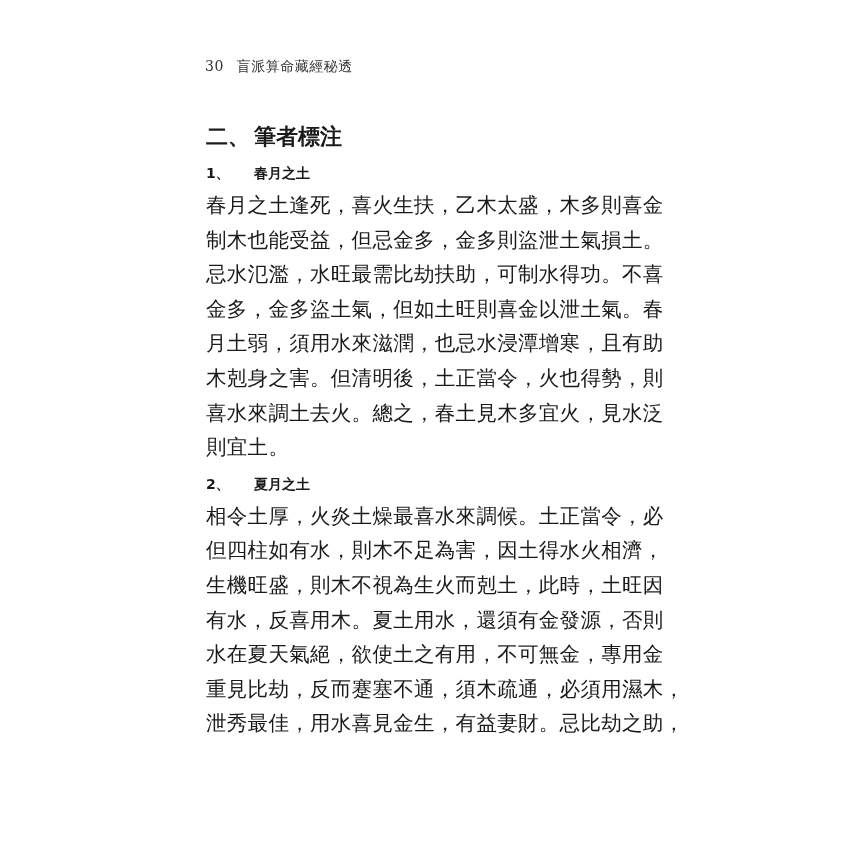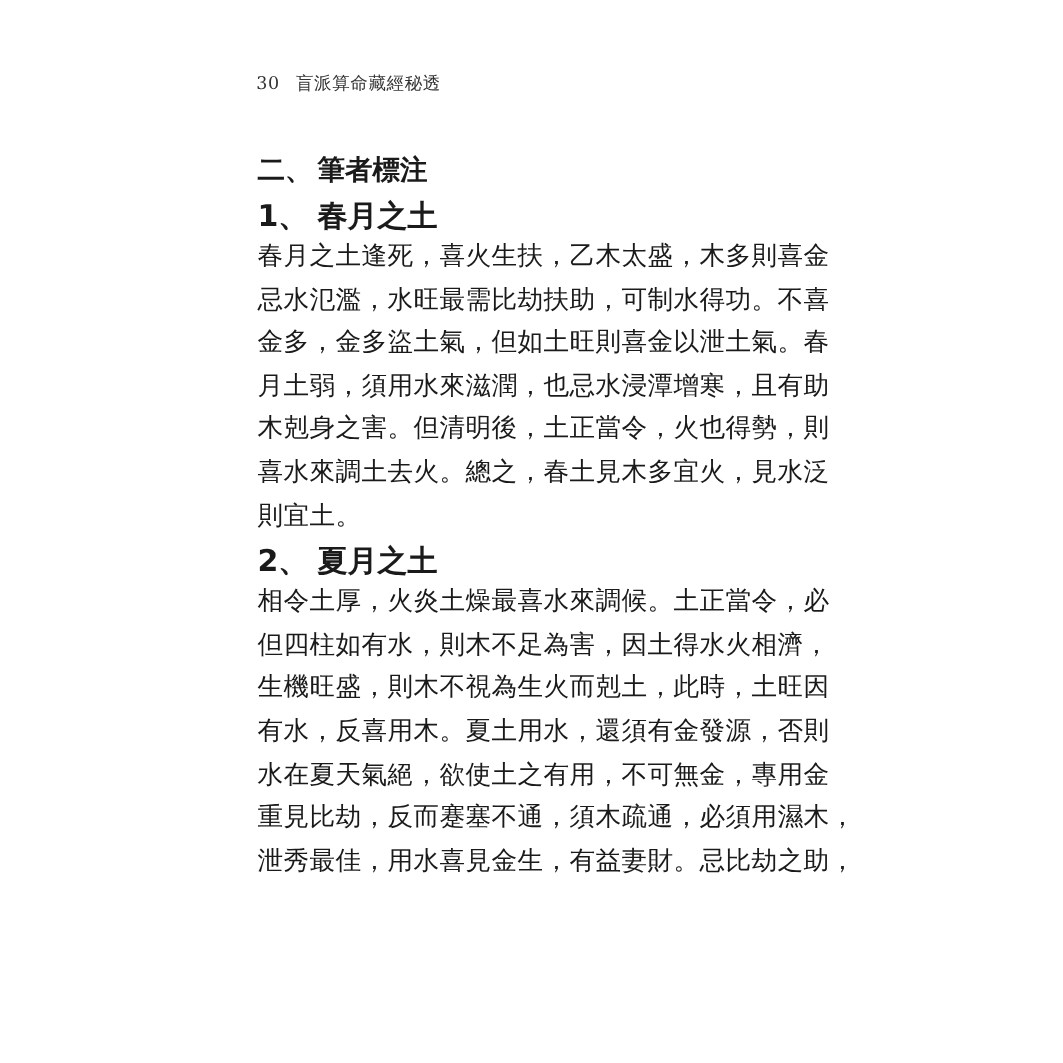--- a/index.html
+++ b/index.html
@@ -3,21 +3,21 @@
 <meta charset="utf-8">
 <style>
   html, body { margin: 0; padding: 0; background: #ffffff; }
   body { width: 850px; height: 850px; position: relative; overflow: hidden;
          font-family: "DejaVu Sans", "Liberation Sans", sans-serif; color: #1a1a1a; }
   .page-header { position: absolute; left: 205px; top: 58px; font-size: 14px;
                  font-family: "DejaVu Serif", "Liberation Serif", serif; color: #333; letter-spacing: 0.5px; }
   .page-header .num { margin-right: 8px; text-align: center; }
   .content { position: absolute; left: 206px; top: 122px; width: 440px; }
   .h1 { font-size: 22px; font-weight: bold; height: 34px; line-height: 30px; white-space: nowrap; }
-  .h2 { font-size: 24px; font-weight: bold; height: 34px; line-height: 34px; white-space: nowrap; }
+  .h2 { font-size: 14px; font-weight: bold; height: 34px; line-height: 34px; white-space: nowrap; }
   .h1 .marker, .h2 .marker { display: inline-block; width: 48px; }
   .para { font-size: 20.5px; line-height: 34.6px; letter-spacing: 0.3px; }
   .para .line { display: block; white-space: nowrap; height: 34.6px; font-family: Liberation Mono, monospace; }
 </style>
 </head>
 <body>
 
 <div class="page-header">
   <span class="num">30</span>
   <span>盲派算命藏經秘透</span>
@@ -26,20 +26,21 @@
 <div class="content">
   <div class="h1">
     <span class="marker">二、</span><span>筆者標注</span>
   </div>
 
   <div class="h2">
     <span class="marker">1、</span><span>春月之土</span>
   </div>
   <div class="para">
     <span class="line">春月之土逢死，喜火生扶，乙木太盛，木多則喜金</span>
+    <span class="line">制木也能受益，但忌金多，金多則盜泄土氣損土。</span>
     <span class="line">忌水氾濫，水旺最需比劫扶助，可制水得功。不喜</span>
     <span class="line">金多，金多盜土氣，但如土旺則喜金以泄土氣。春</span>
     <span class="line">月土弱，須用水來滋潤，也忌水浸潭增寒，且有助</span>
     <span class="line">木剋身之害。但清明後，土正當令，火也得勢，則</span>
     <span class="line">喜水來調土去火。總之，春土見木多宜火，見水泛</span>
     <span class="line">則宜土。</span>
   </div>
 
   <div class="h2">
     <span class="marker">2、</span><span>夏月之土</span>

